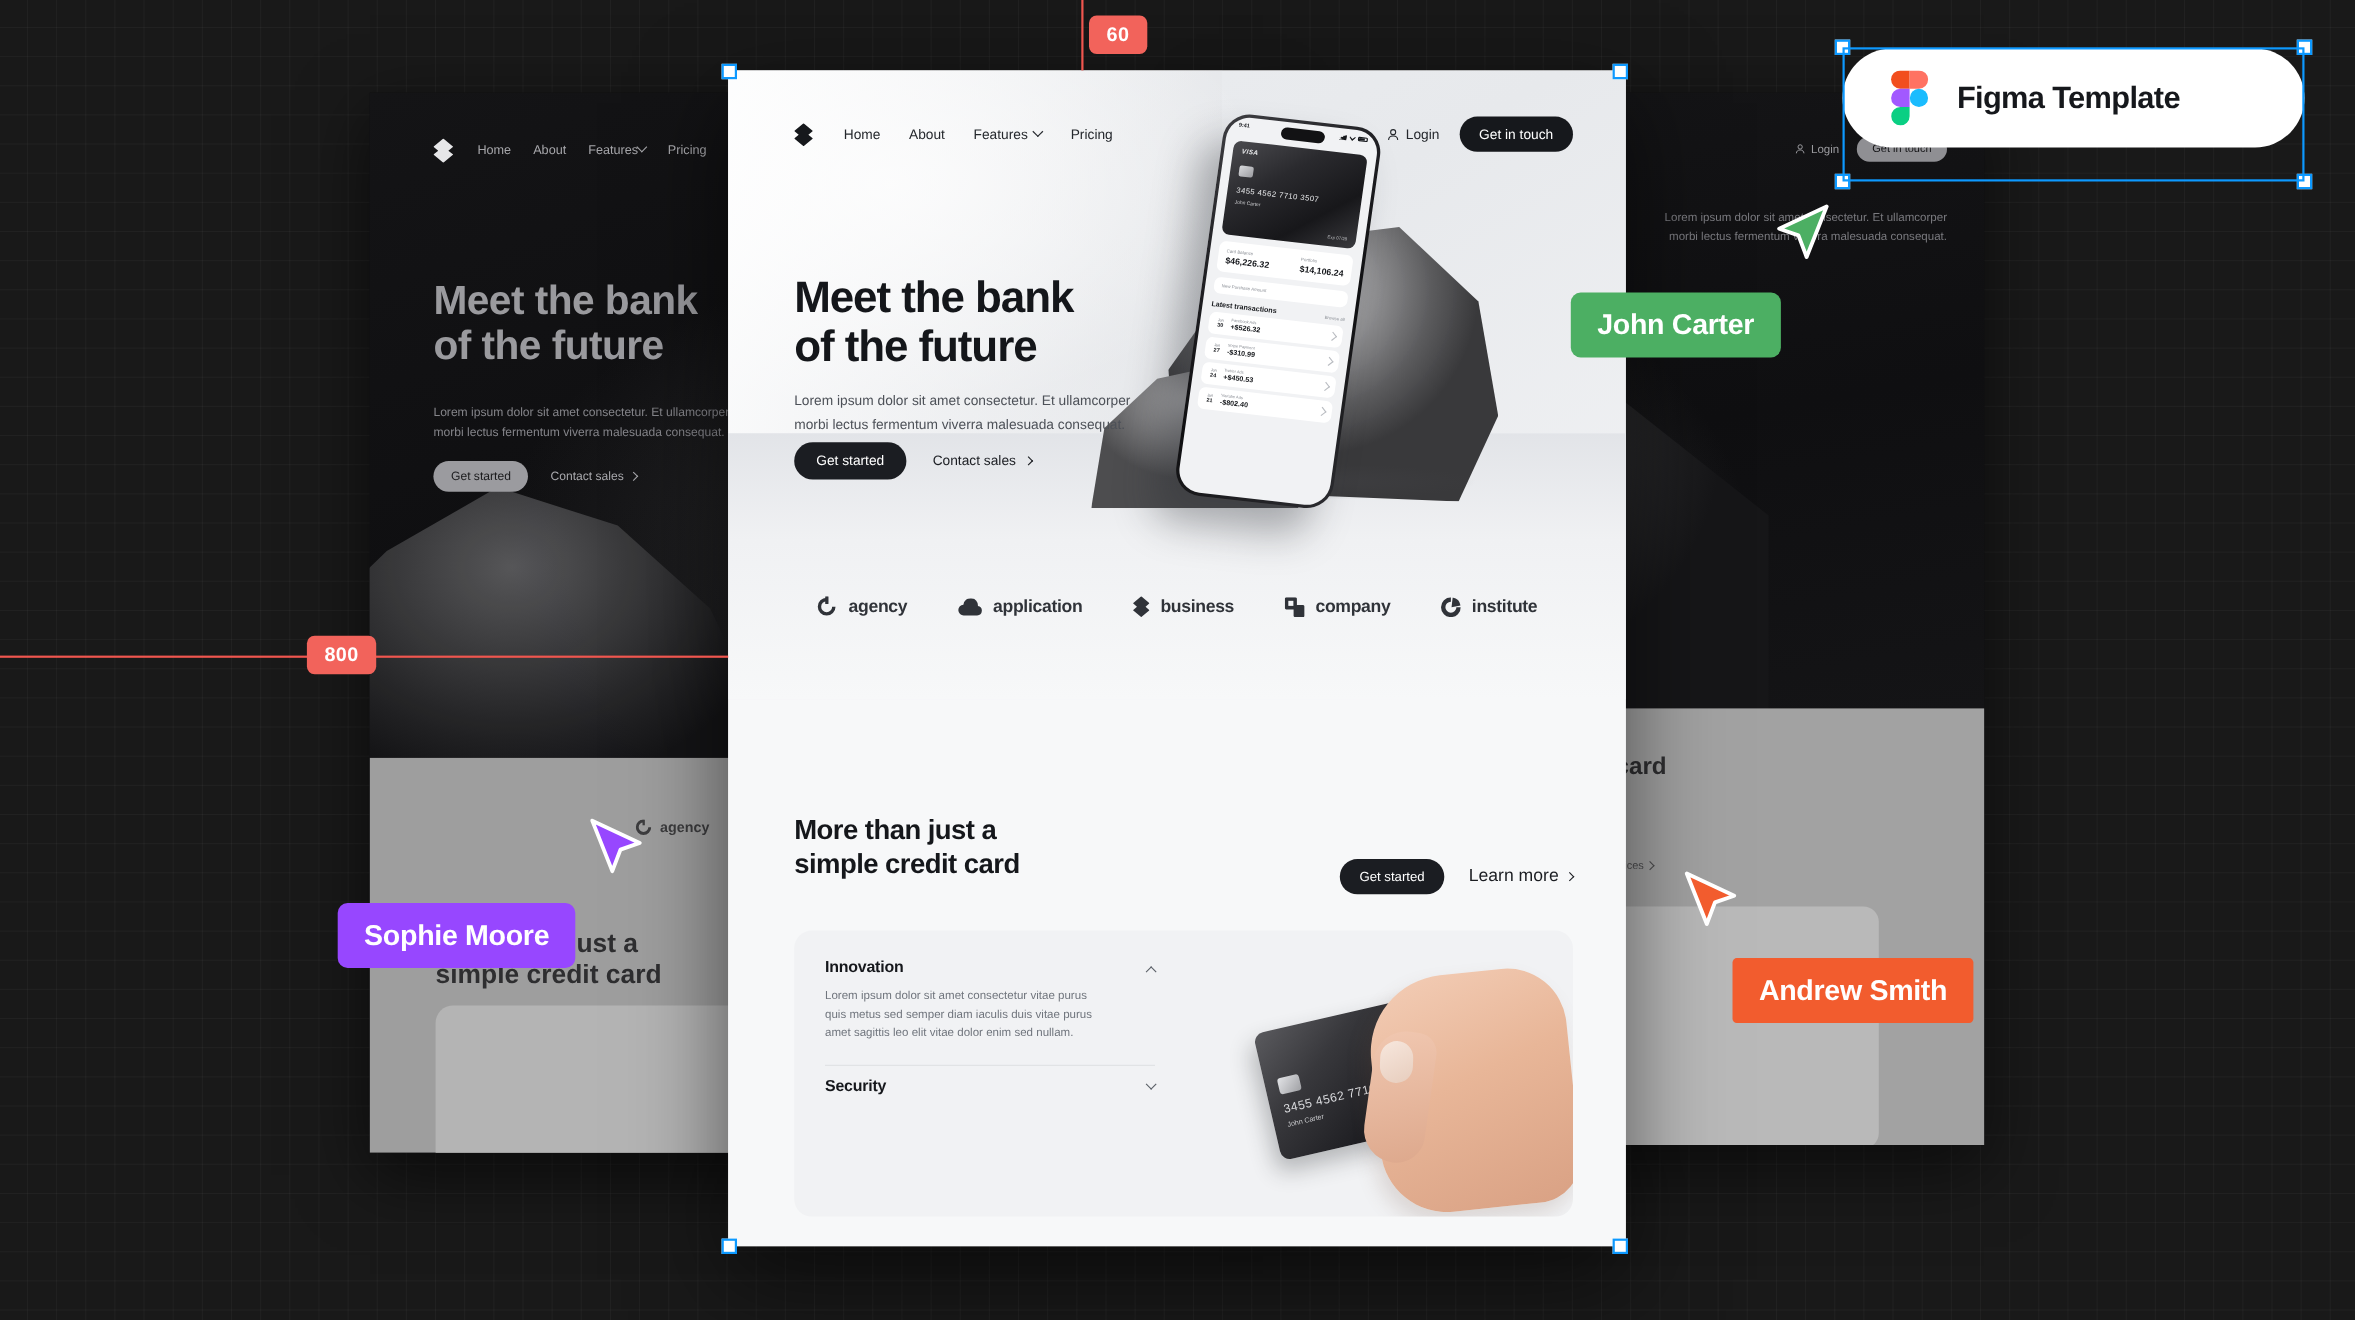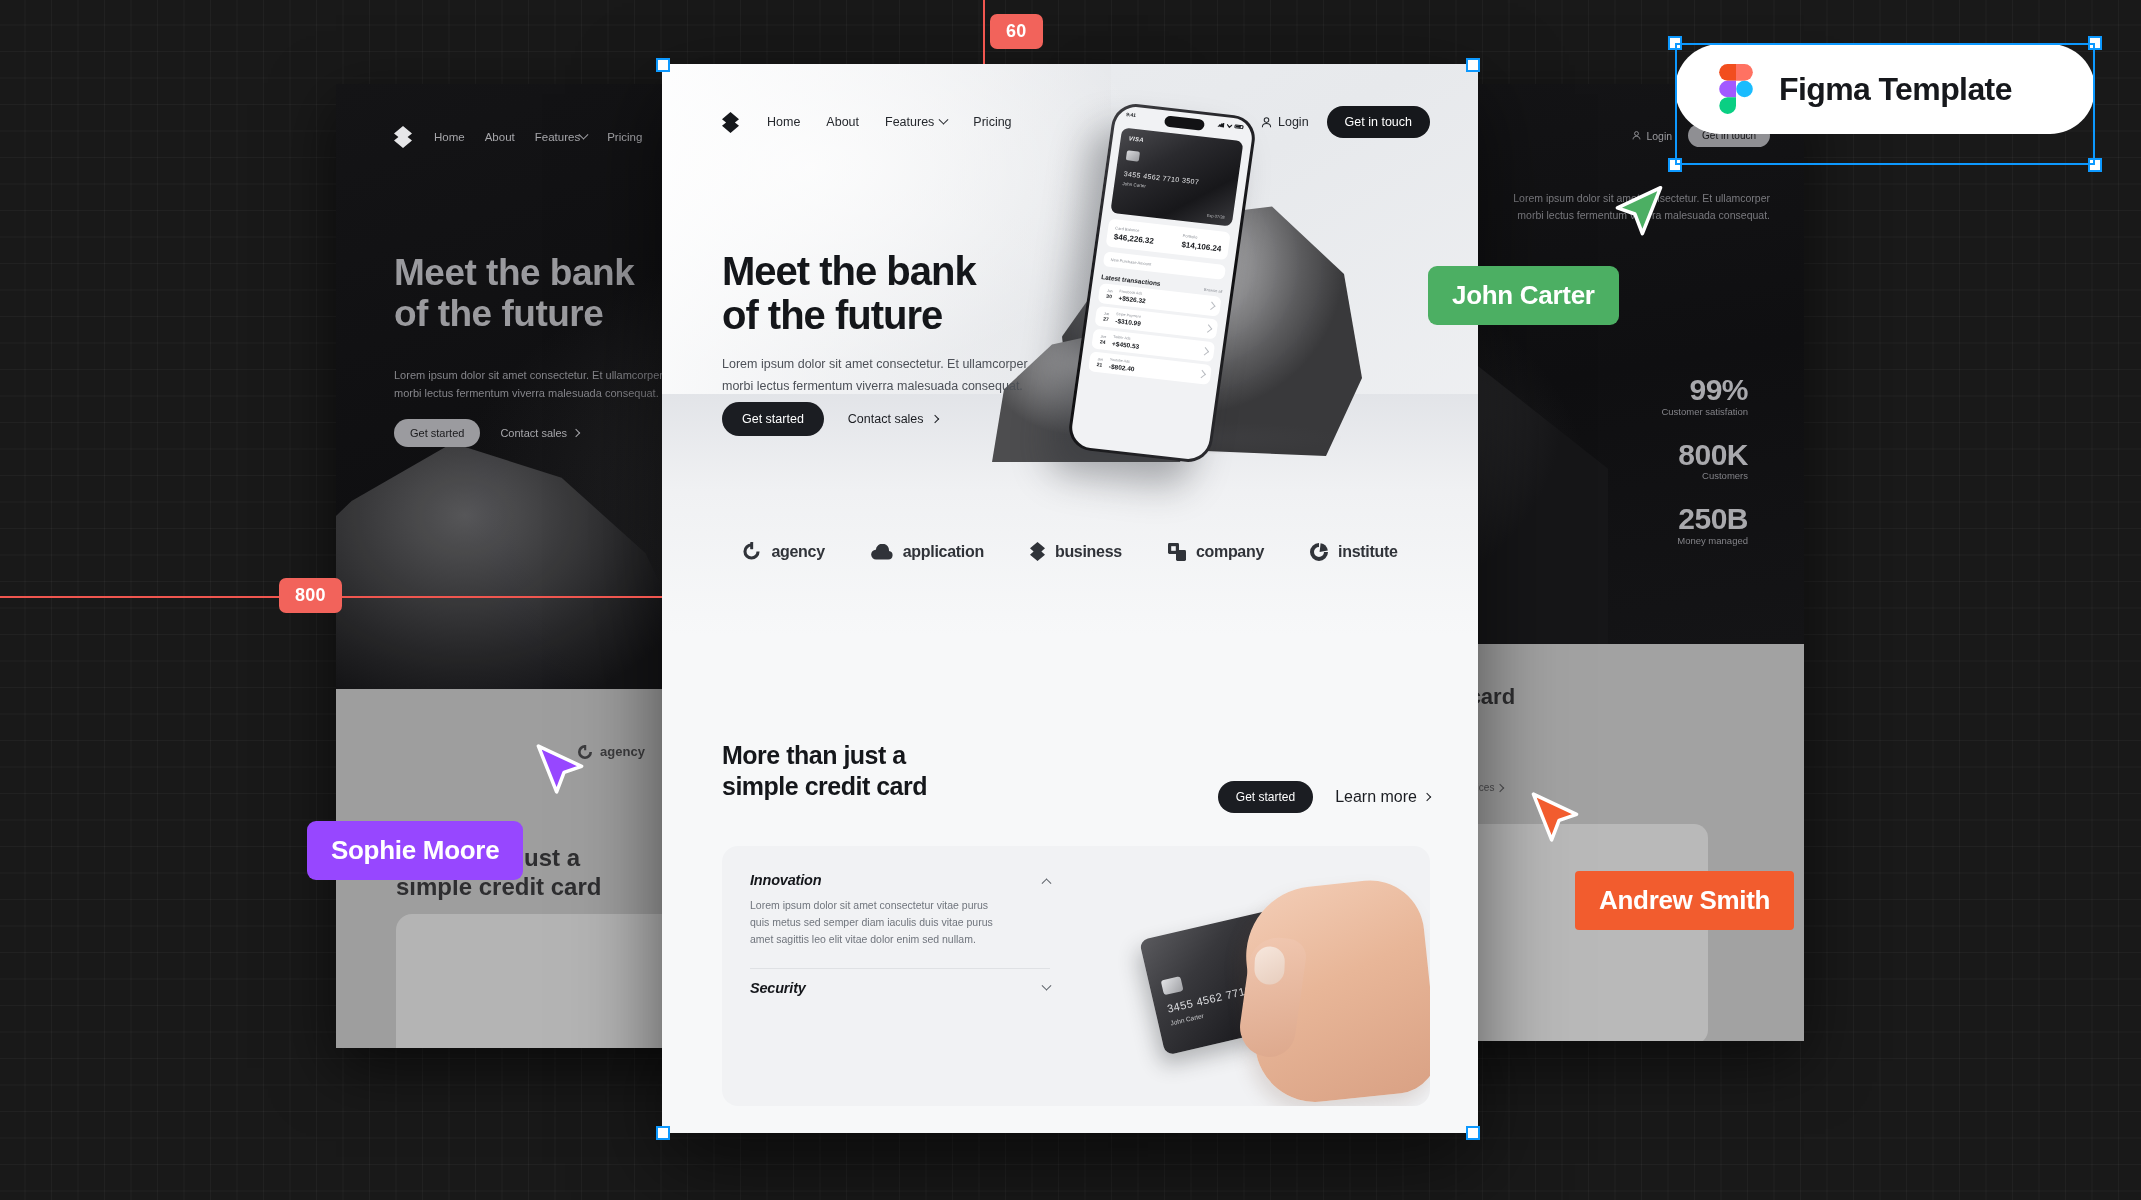--- a/index.html
+++ b/index.html
@@ -204,21 +204,21 @@
   
   #frame-main .sec2 { position:absolute; left:0; top:572px; width:100%; bottom:0; background:#f7f8f9; }
   #frame-main .s2head { position:absolute; left:60px; top:104px; font-size:25px; line-height:1.25; font-weight:700; color:#15171b; letter-spacing:-.5px;}
   #frame-main .s2cta { position:absolute; right:48px; top:145px; display:flex; align-items:center; gap:22px;}
   #frame-main .s2btn { background:#1b1d22; color:#fff; font-size:12px; padding:9px 18px; border-radius:20px;}
   #frame-main .s2link { font-size:16px; color:#1b1d22; display:flex; align-items:center; gap:7px;}
   #frame-main .panel { position:absolute; left:60px; right:48px; top:210px; height:260px; border-radius:16px; background:#f1f2f4; overflow:hidden;}
   #frame-main .acc { position:absolute; left:28px; top:26px; width:300px; }
   #frame-main .accrow { position:relative; }
   #frame-main .acchead { display:flex; align-items:center; justify-content:space-between; }
-  #frame-main .acchead b { font-size:14.5px; font-weight:700; color:#15171b; letter-spacing:-.2px;font-style:italic;}
+  #frame-main .acchead b { font-size:14.5px; font-weight:700; color:#15171b; letter-spacing:-.2px;}
   #frame-main .accbody { font-size:10.5px; line-height:1.62; color:#70757d; margin-top:9px; }
   #frame-main .accdiv { height:1px; background:#dfe1e4; margin:20px 0 0; }
   #frame-main .handcard { position:absolute; right:-10px; top:10px; width:290px; height:250px; }
 
   
   .hand { position:absolute; right:10px; top:28px; width:180px; height:215px;
     background: linear-gradient(160deg,#f3cdb6 0%,#e8b698 45%,#d9a184 100%);
     border-radius: 70px 54px 40px 60px; transform: rotate(-6deg);
     box-shadow: -6px 10px 18px rgba(120,90,70,.18);}
   .thumb { position:absolute; left:-6px; top:46px; width:56px; height:120px;
@@ -237,21 +237,21 @@
   .creditcard .nm { margin-top:5px; font-size:6.5px; color:#c6c7ca;}
   .creditcard .exp { position:absolute; right:11px; bottom:24px; font-size:5.5px; color:#bfc0c3; text-align:right;}
 
   
   #figma-badge {
     position:absolute; left:1675px; top:44px; width:420px; height:90px;
     background:#fff; border-radius:45px;
     display:flex; align-items:center; gap:26px; padding-left:44px;
   }
   #figma-badge .flogo { position:relative; width:34px; height:50px; }
-  #figma-badge .t { font-size:32px; font-weight:700; color:#16181c; letter-spacing:-.6px; }
+  #figma-badge .t { font-size:28px; font-weight:700; color:#16181c; letter-spacing:-.6px; }
 
   
   .selbox { position:absolute; border:2px solid #0d99ff; pointer-events:none; }
   .handle { position:absolute; width:14px; height:14px; background:#fff; border:2.6px solid #0d99ff; }
 
   
   .guide-v { position:absolute; width:2px; background:#f0564f; }
   .guide-h { position:absolute; height:2px; background:#f0564f; }
   .badge-measure {
     position:absolute; background:#f2635b; color:#fff; border-radius:7px;
@@ -354,28 +354,20 @@
           <circle cx="6" cy="3.4" r="2.6" fill="none" stroke="currentColor" stroke-width="1.2"></circle>
           <path d="M1.4 11.2c0-2.6 2-4.1 4.6-4.1s4.6 1.5 4.6 4.1" fill="none" stroke="currentColor" stroke-width="1.2"></path>
         </svg>
       <span>Login</span>
     </span>
     <span class="getintouch">Get in touch</span>
   </div>
   <div class="sub">
     <span>Lorem ipsum dolor sit amet consectetur. Et ullamcorper</span><br>
     <span>morbi lectus fermentum viverra malesuada consequat.</span>
-  </div>
-  <div class="stats">
-    <div class="stat-num">99%</div>
-    <div class="stat-lab">Customer satisfation</div>
-    <div class="stat-num">800K</div>
-    <div class="stat-lab">Customers</div>
-    <div class="stat-num">250B</div>
-    <div class="stat-lab">Money managed</div>
   </div>
   <div class="band2"></div>
   <div class="h2b">More than just a simple credit card</div>
   <div class="browse">
     <span>Browse all services</span> <i class="chev-r"></i>
   </div>
   <div class="cardpanel"></div>
   <div class="miniphone">
     <div class="scr">
       <div class="mp-card"></div>

